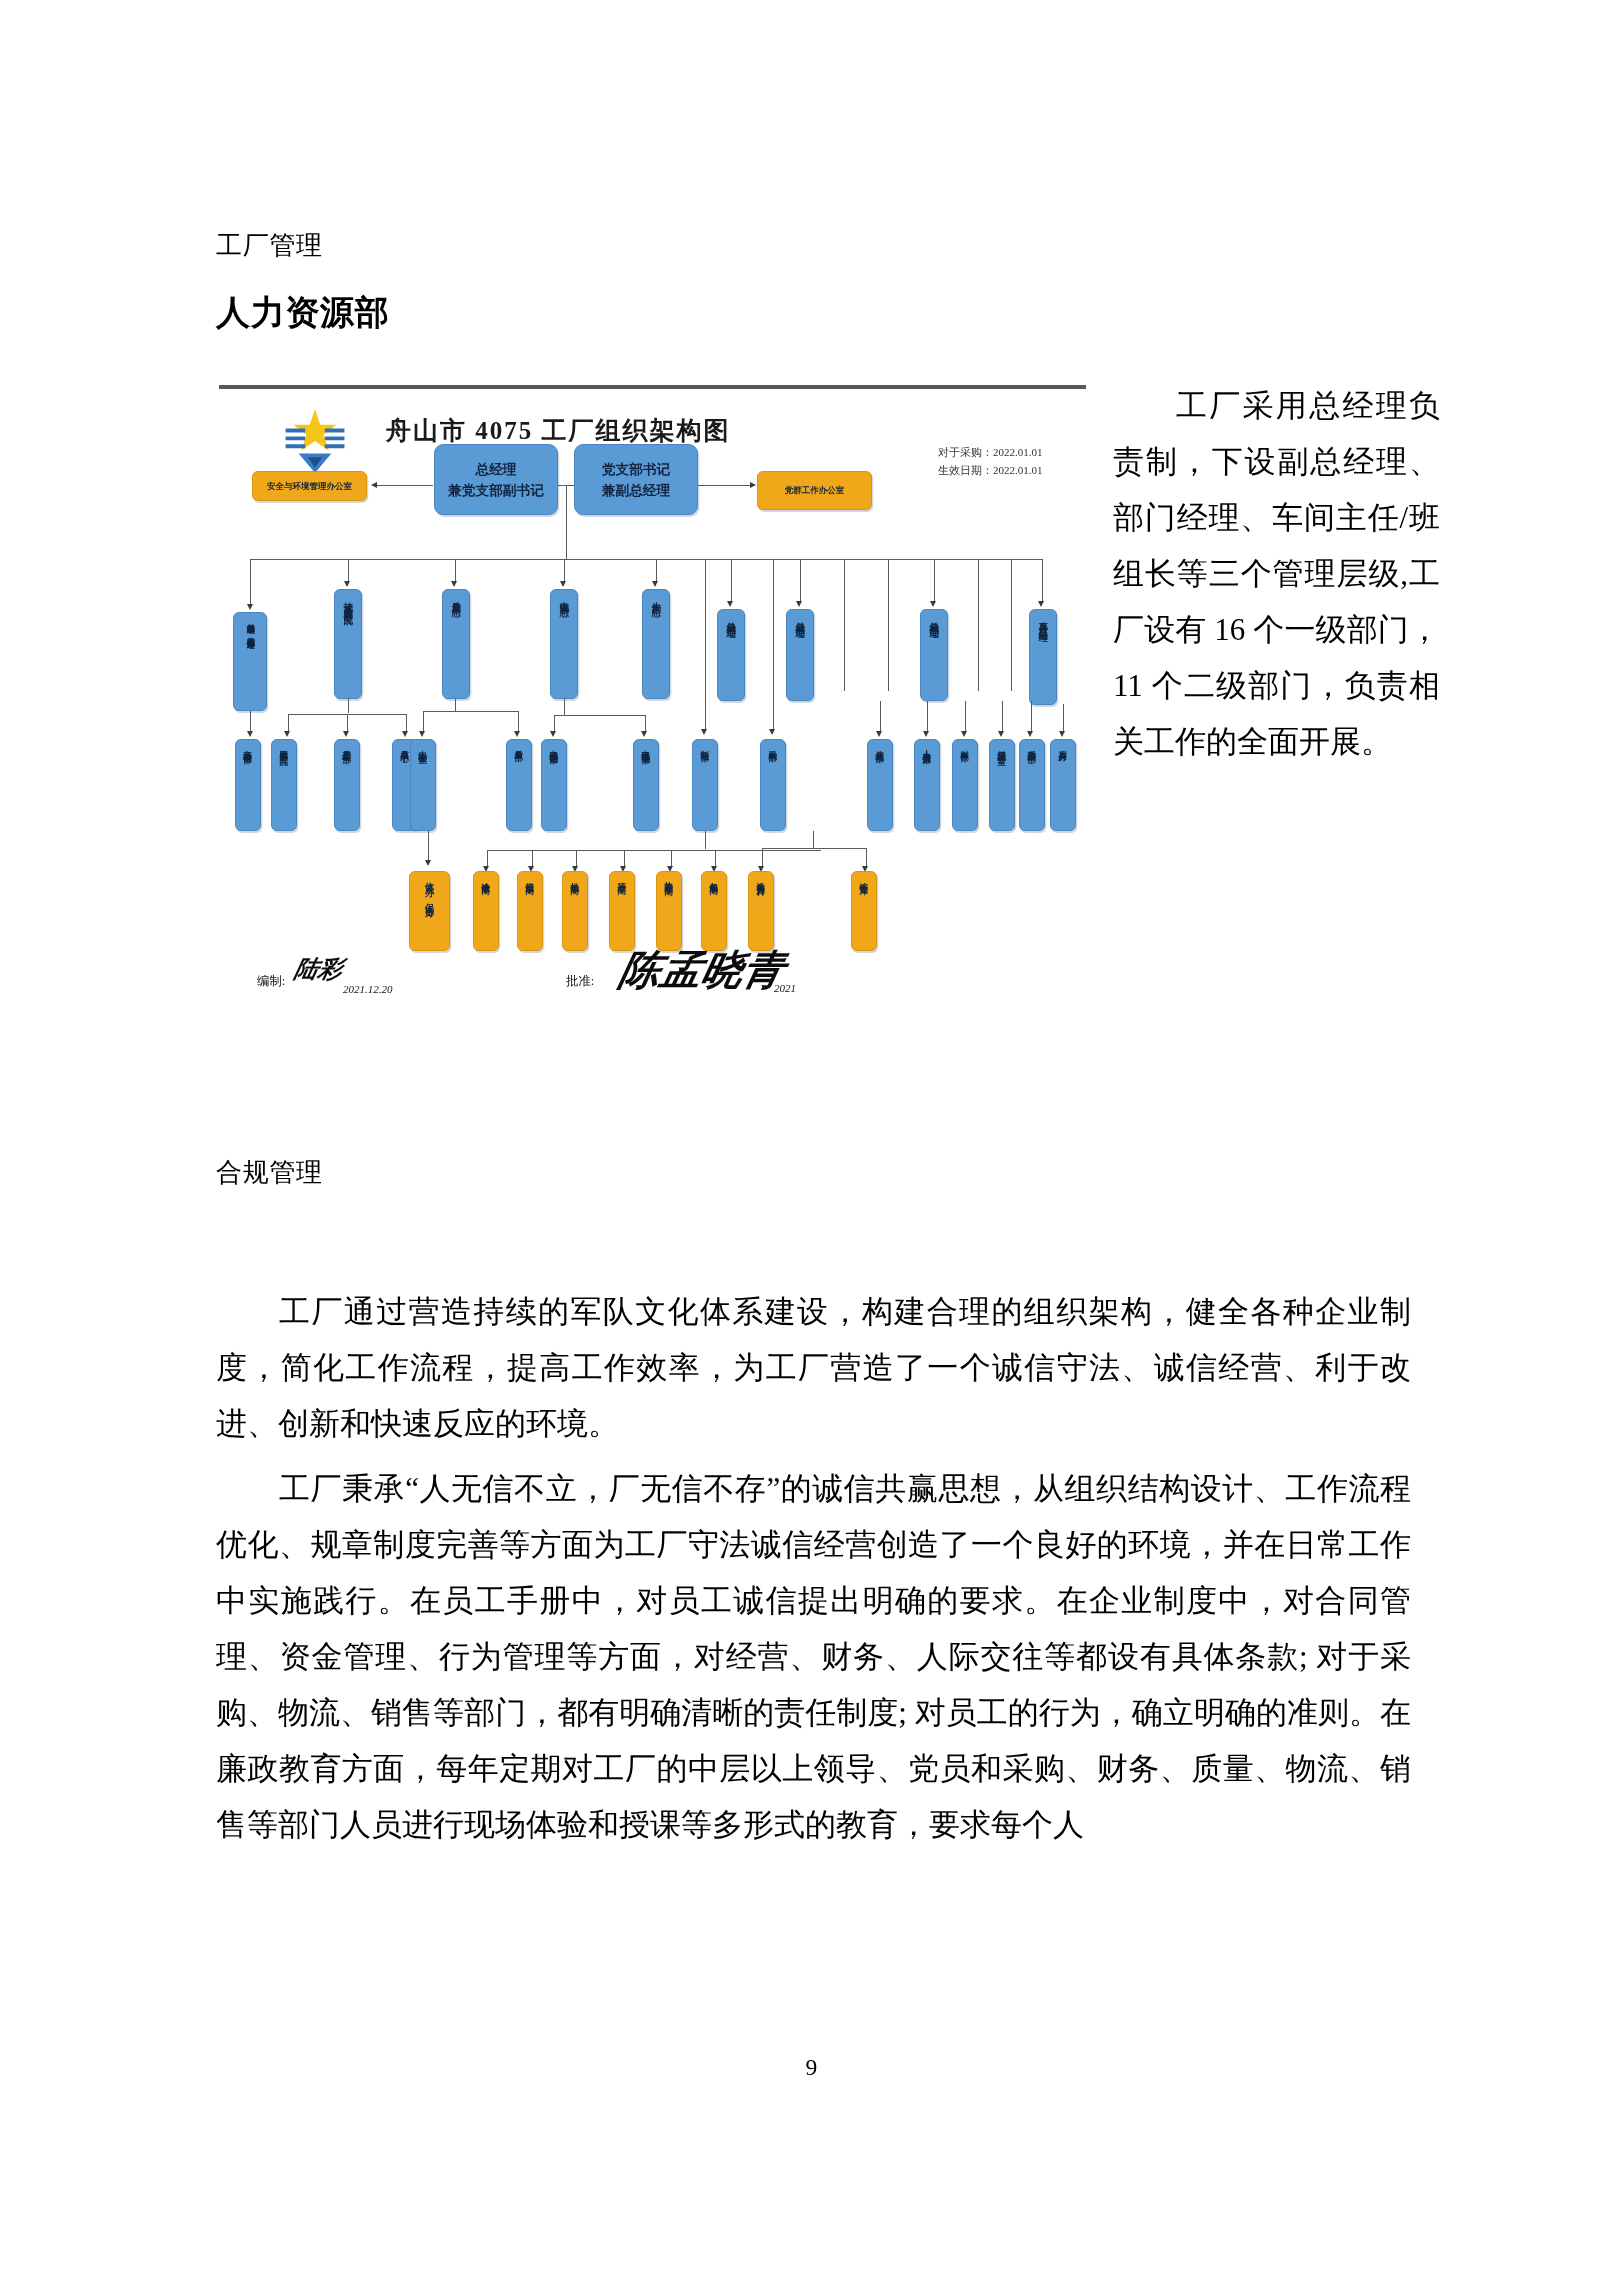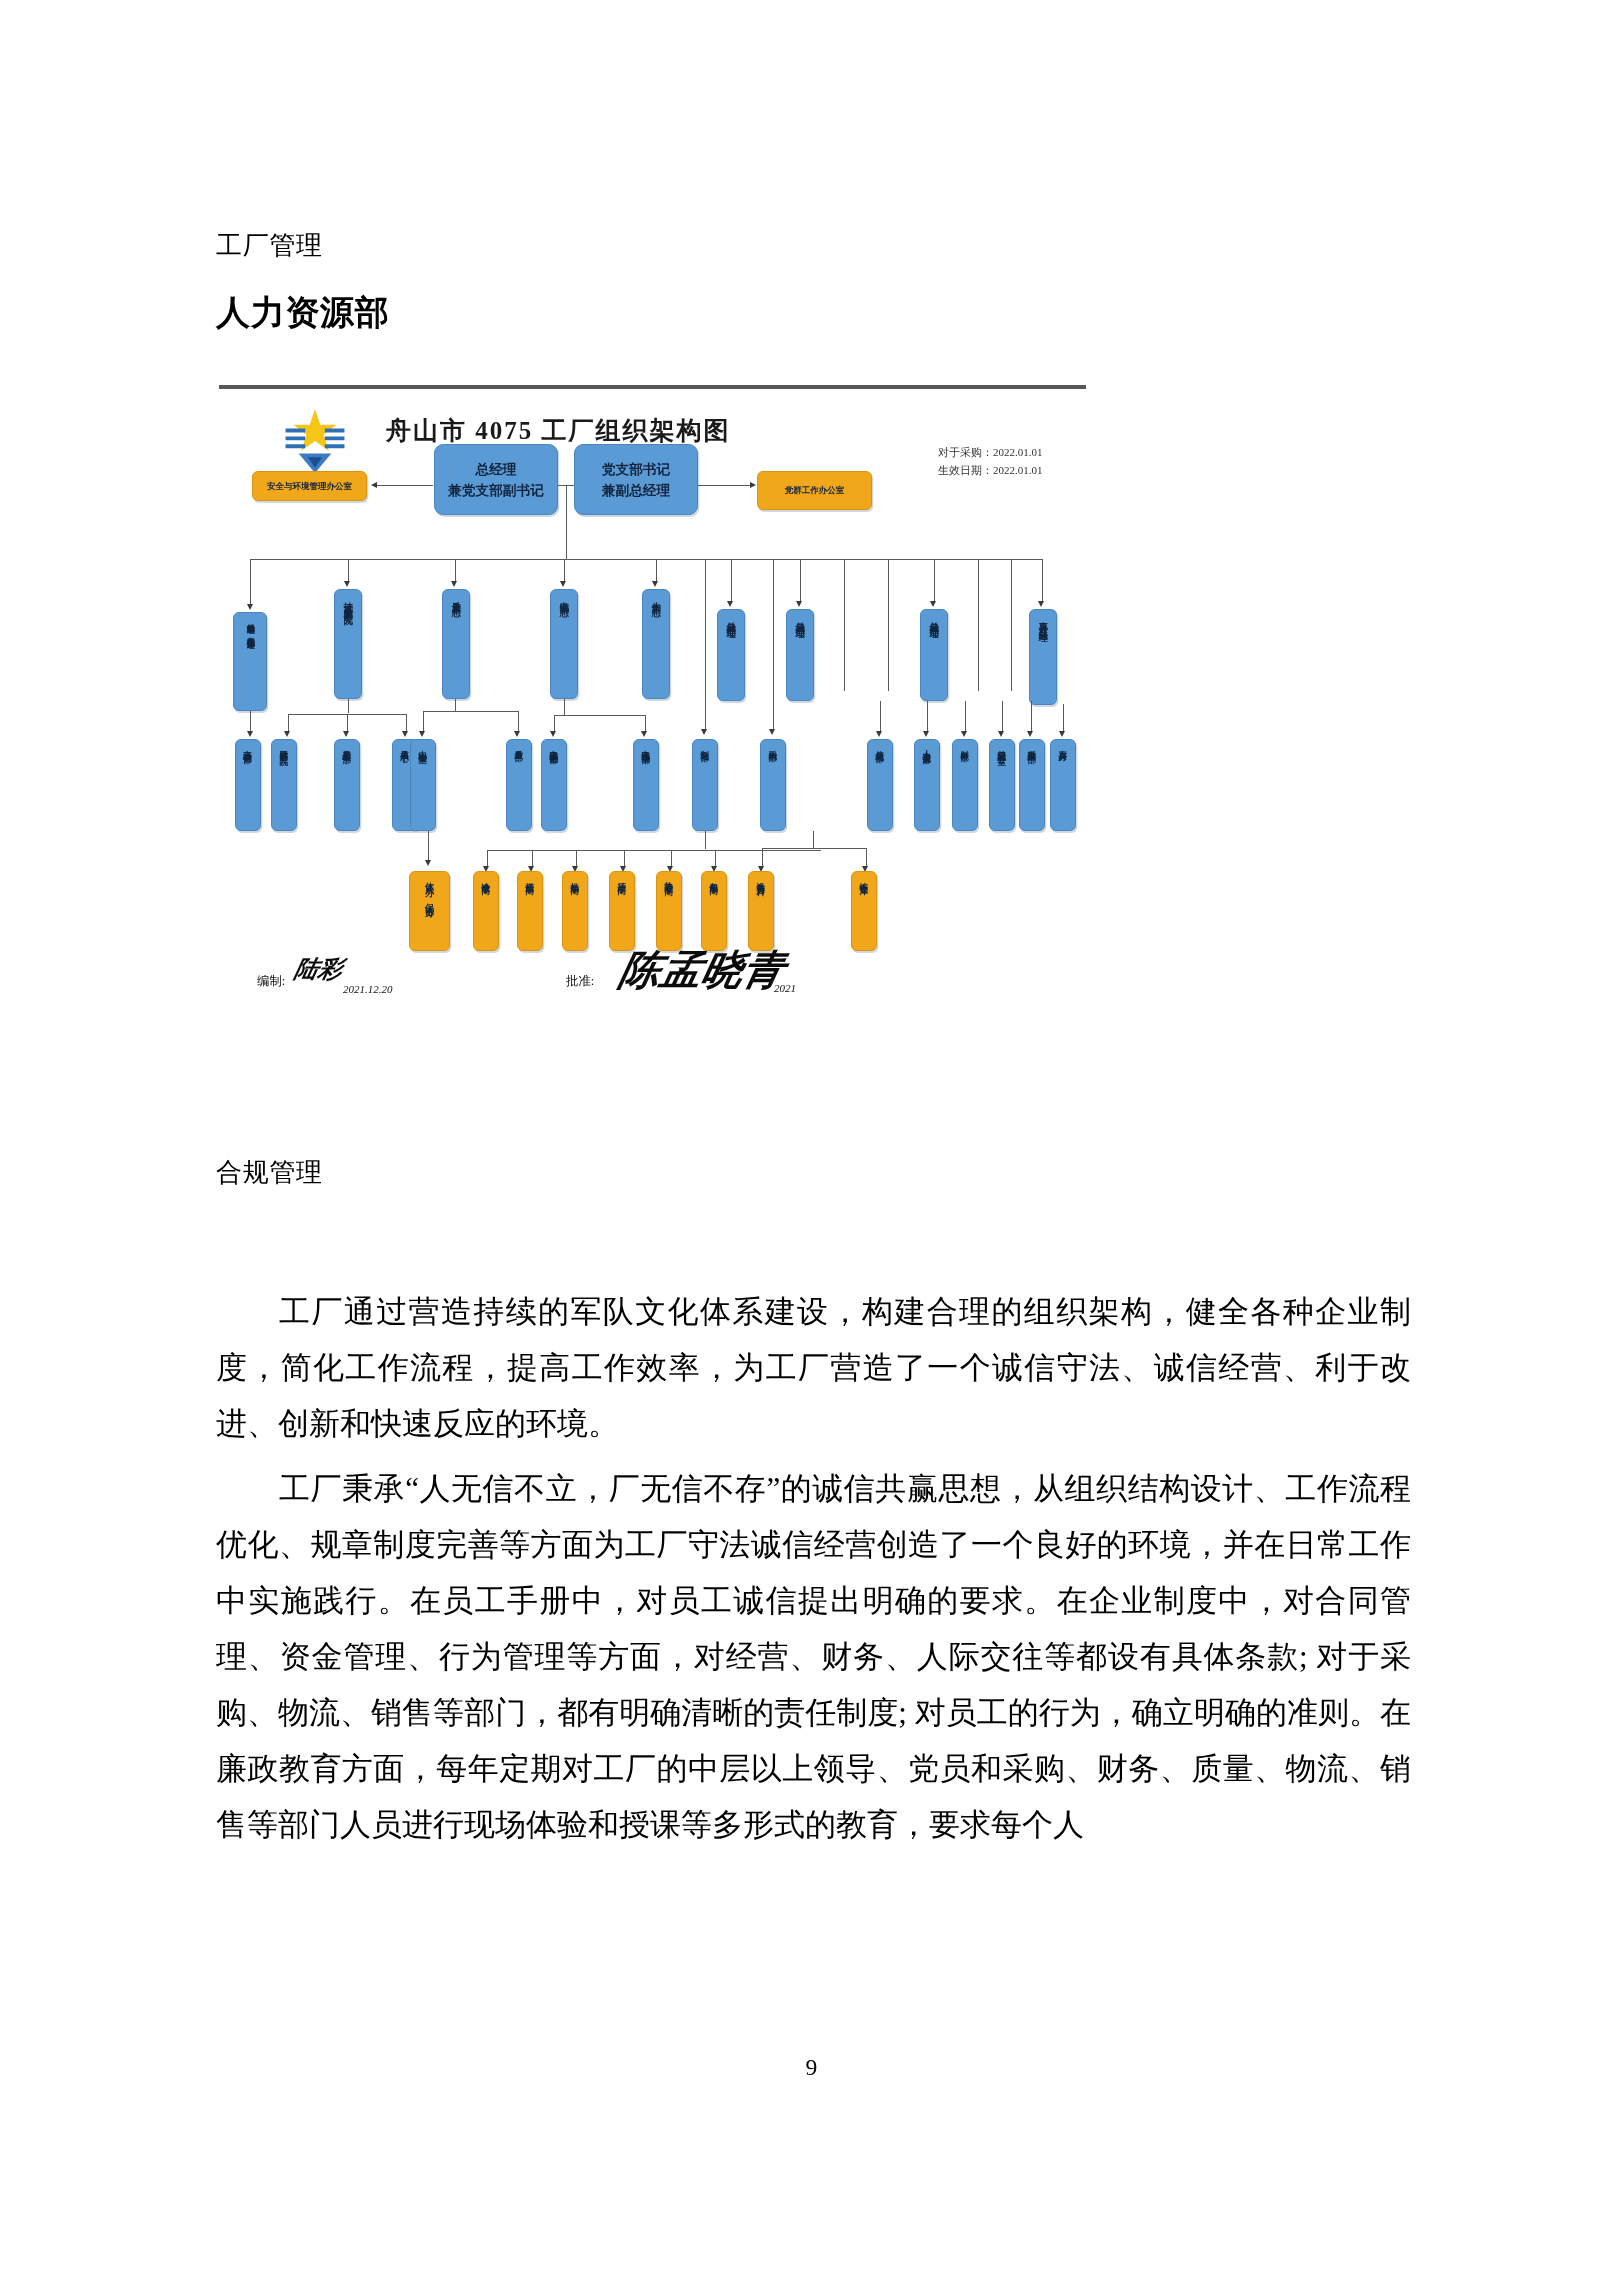--- a/index.html
+++ b/index.html
@@ -402,20 +402,21 @@
       <div class="sig-mark" style="left:76px; top:564px; font-size:23.6px;">陆彩</div>
       <div class="sig-date" style="left:124px; top:594px;">2021.12.20</div>
 
       <div class="sig-label" style="left:347px; top:584px;">批准:</div>
       <div class="sig-mark big" style="left:401px; top:554px;">陈孟晓青</div>
       <div class="sig-date" style="left:555px; top:593px;">2021</div>
 
     </div>
   </div>
 
+  <div class="side-para" style="left:1113px; top:378px; width:327px;">工厂采用总经理负责制，下设副总经理、部门经理、车间主任/班组长等三个管理层级,工厂设有 16 个一级部门，11 个二级部门，负责相关工作的全面开展。</div>
 
   <div class="small-heading" style="left:216px; top:1157px;">合规管理</div>
 
 
   <div class="body-para" style="left:216px; top:1461px; width:1195px;">工厂秉承“人无信不立，厂无信不存”的诚信共赢思想，从组织结构设计、工作流程优化、规章制度完善等方面为工厂守法诚信经营创造了一个良好的环境，并在日常工作中实施践行。在员工手册中，对员工诚信提出明确的要求。在企业制度中，对合同管理、资金管理、行为管理等方面，对经营、财务、人际交往等都设有具体条款; 对于采购、物流、销售等部门，都有明确清晰的责任制度; 对员工的行为，确立明确的准则。在廉政教育方面，每年定期对工厂的中层以上领导、党员和采购、财务、质量、物流、销售等部门人员进行现场体验和授课等多形式的教育，要求每个人</div>
 
   <div class="body-para" style="left:216px; top:1284px; width:1195px;">工厂通过营造持续的军队文化体系建设，构建合理的组织架构，健全各种企业制度，简化工作流程，提高工作效率，为工厂营造了一个诚信守法、诚信经营、利于改进、创新和快速反应的环境。</div>
 
   <div class="page-number" style="left:0; top:2054px;">9</div>
 

